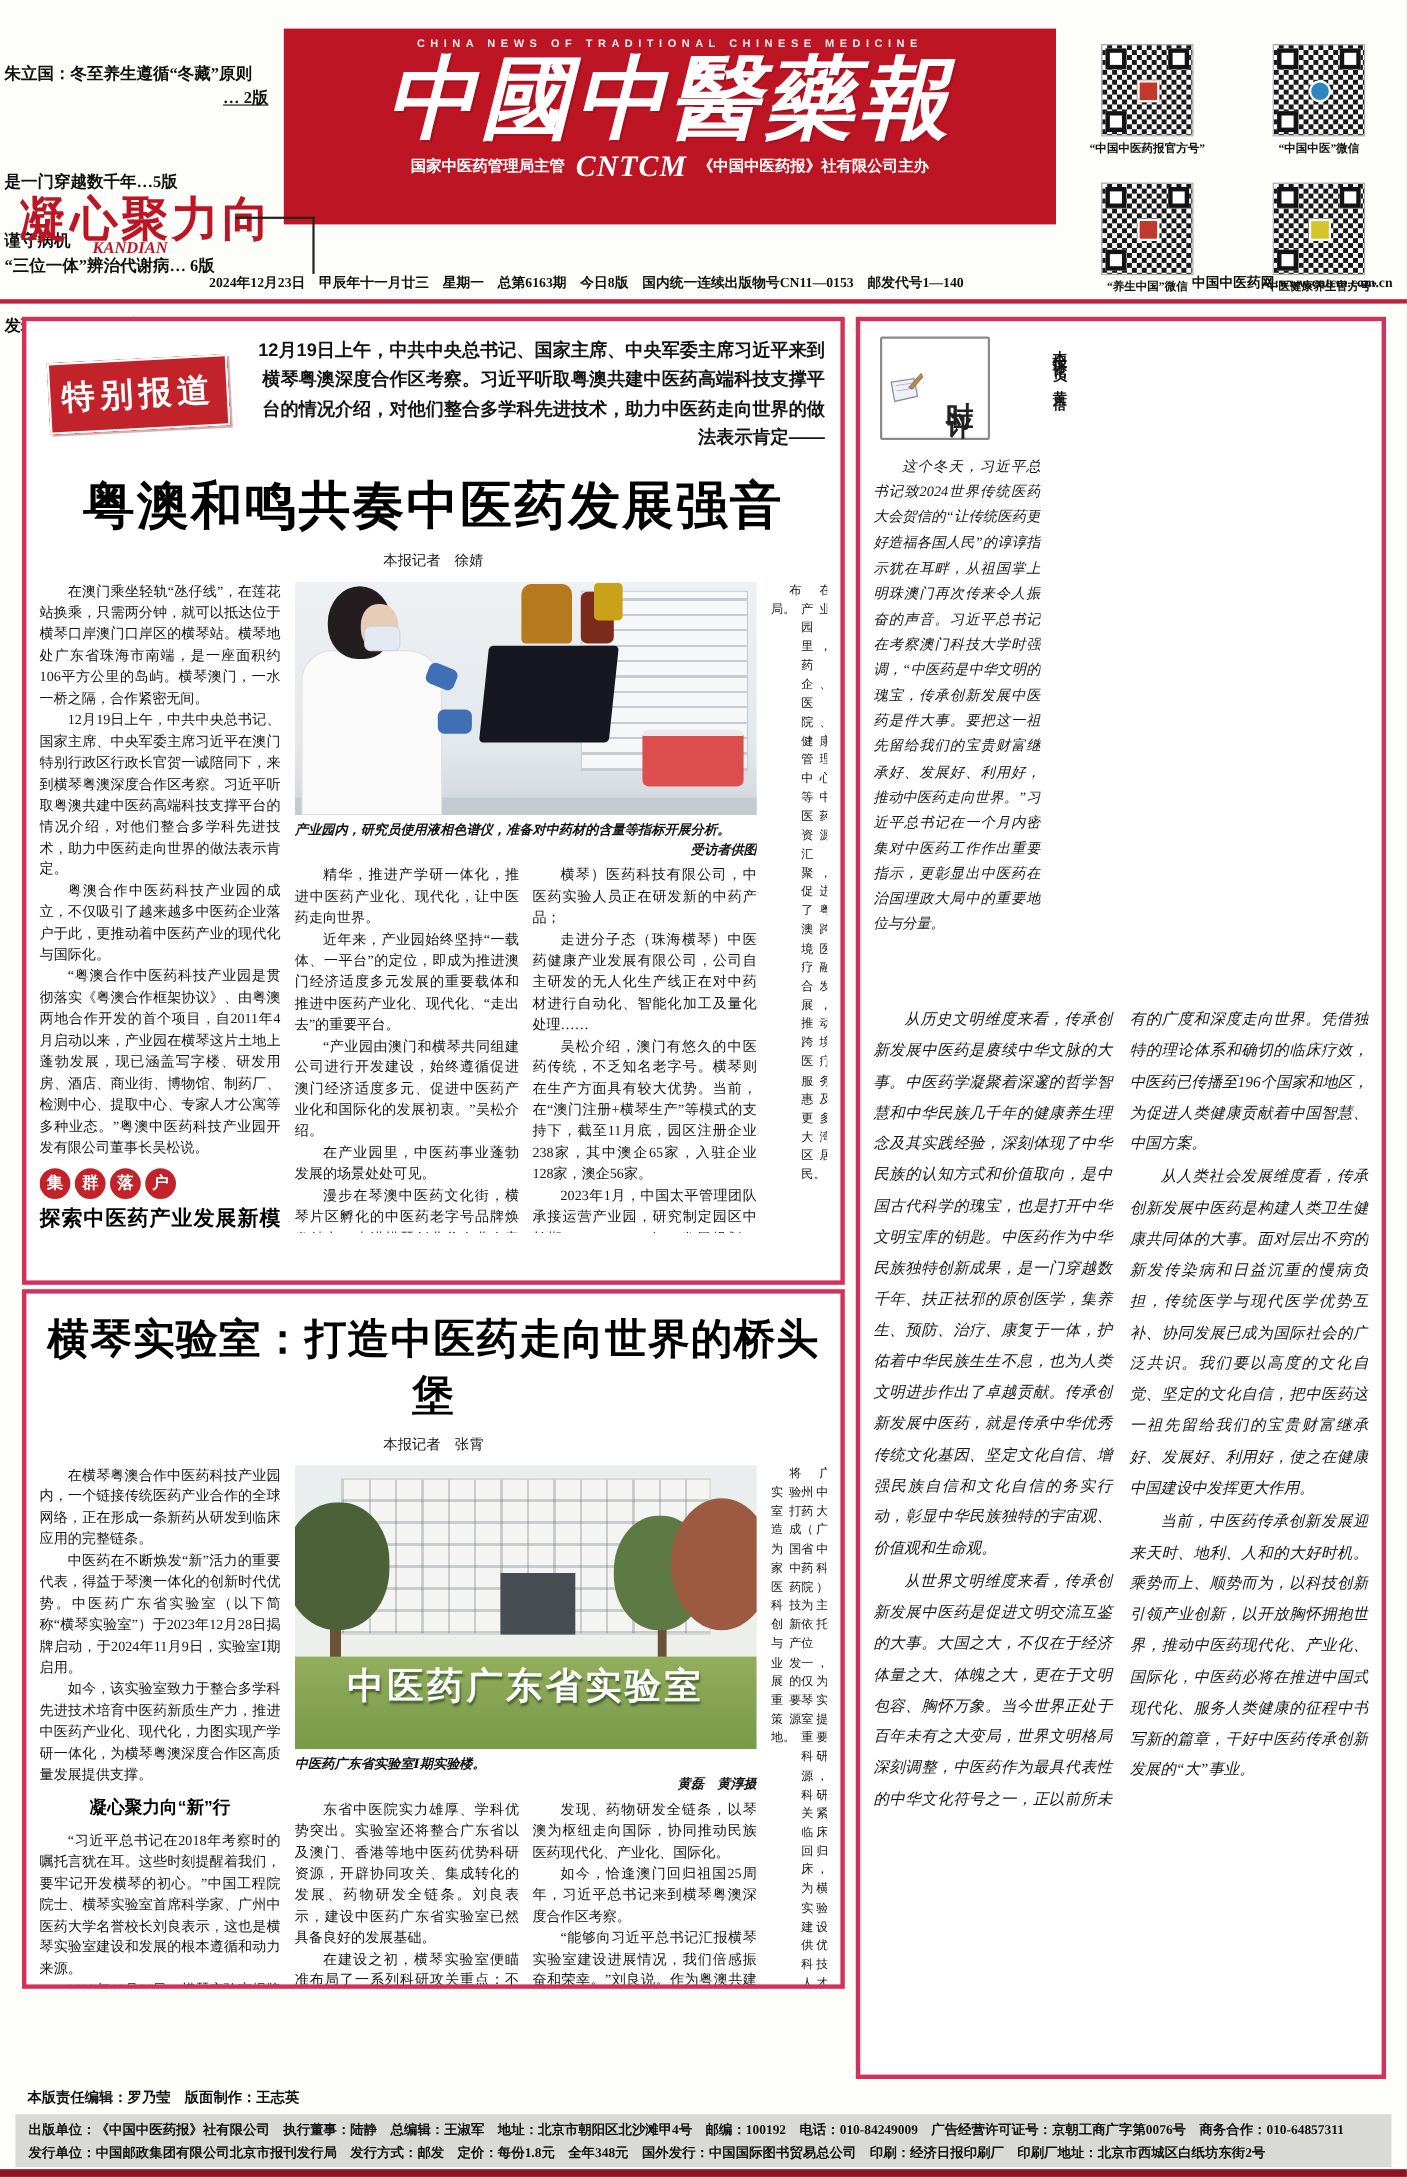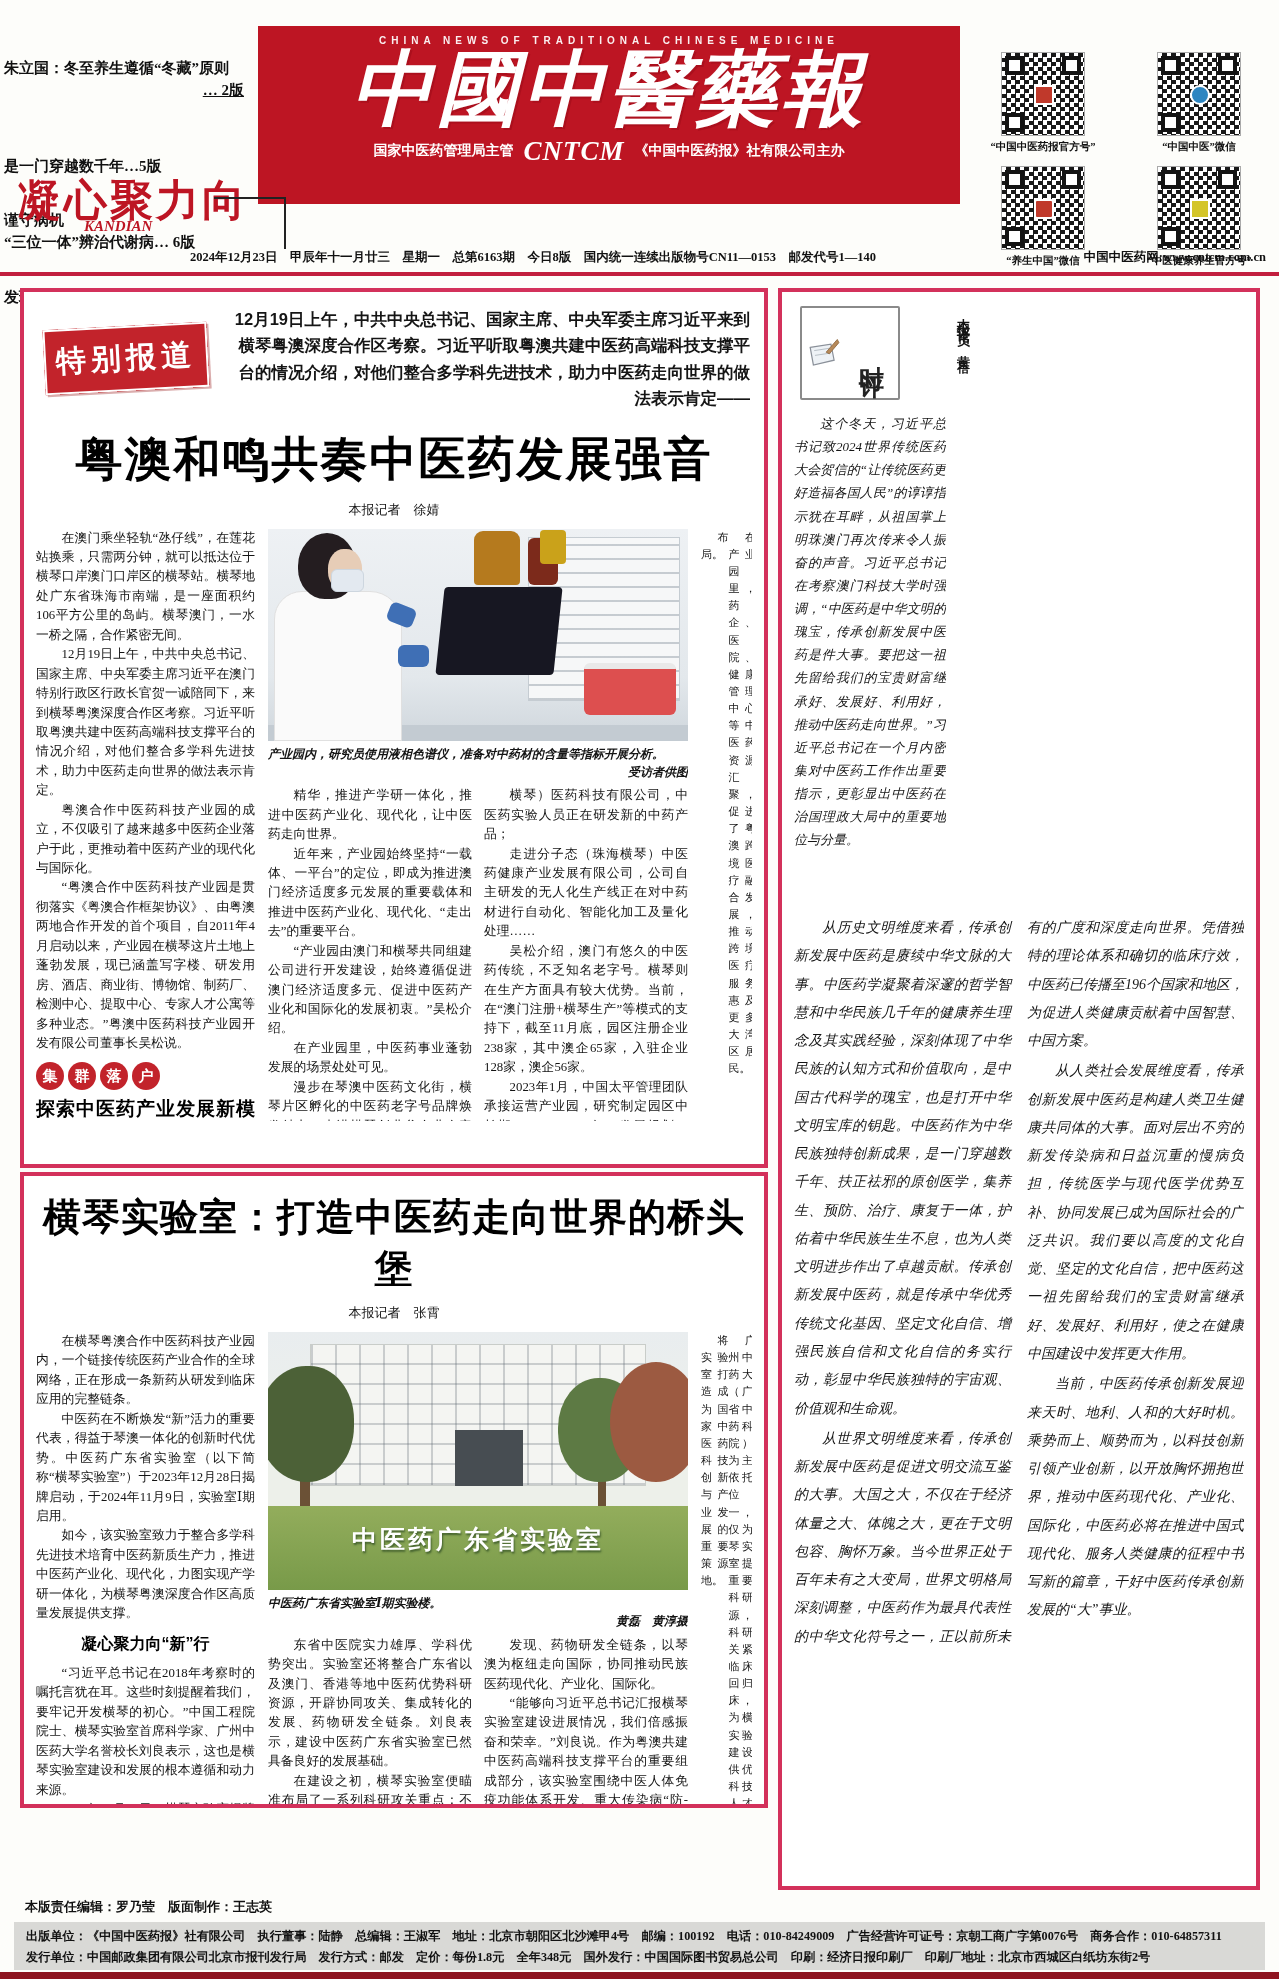--- a/index.html
+++ b/index.html
@@ -10,21 +10,21 @@
   .teasers { position:absolute; left:4px; top:36px; width:240px; font-weight:700; font-size:15px; line-height:1.45; color:#101010;}
   .teaser { margin-bottom:11px; white-space:pre-line; }
   .teaser .pg { display:block; text-align:right;text-decoration:underline; }
 
   .masthead { position:absolute; left:258px; top:26px; width:702px; height:178px; background:#bd1523; color:#fff; text-align:center; }
   .m-en { font-size:10px; letter-spacing:5px; padding-top:9px; font-family:"Liberation Sans","DejaVu Sans",sans-serif; color:rgba(255,255,255,.93); font-weight:700;}
   .m-title { font-size:82px; font-weight:900; font-style:italic; line-height:1.02; letter-spacing:4px; margin-top:2px; text-shadow:2px 2px 0 rgba(120,0,10,.25);}
   .m-sub { font-size:14px; margin-top:4px; display:flex; justify-content:center; align-items:center; gap:10px; font-weight:600;}
   .m-logo { font-style:italic; font-size:27px; font-weight:700; letter-spacing:1px; }
 
-  .qr-area { position:absolute; left:972px; top:52px; width:298px; display:grid; grid-template-columns:1fr 1fr; gap:12px 14px; }
+  .qr-area { position:absolute; left:972px; top:40px; width:298px; display:grid; grid-template-columns:1fr 1fr; gap:24px 14px; }
   .qr-cell { text-align:center; }
   .qr { width:84px; height:84px; margin:0 auto; position:relative; border:1px solid #aaa;
         background:repeating-conic-gradient(#191919 0% 25%, #fff 0% 50%); background-size:9px 9px; }
   .qm { position:absolute; width:19px; height:19px; border:4px solid #131313; background:#fff; }
   .qm-tl { left:3px; top:3px; } .qm-tr { right:3px; top:3px; } .qm-bl { left:3px; bottom:3px; }
   .qc { position:absolute; left:32px; top:32px; width:20px; height:20px; border:2px solid #fff; }
   .qr-cell:nth-child(1) .qc { background:#c0392b; }
   .qr-cell:nth-child(2) .qc { background:#2e86c1; border-radius:50%;}
   .qr-cell:nth-child(3) .qc { background:#c0392b; border-radius:3px;}
   .qr-cell:nth-child(4) .qc { background:#d4c52a; }
@@ -94,21 +94,21 @@
   .ph2-bldg { position:absolute; left:42px; top:12px; width:336px; height:142px; background:#f4f5f2; border:1px solid #c9cdc9;
       background-image:repeating-linear-gradient(90deg, rgba(90,100,110,.28) 0 2px, transparent 2px 24px),
                        repeating-linear-gradient(0deg, rgba(90,100,110,.28) 0 2px, transparent 2px 20px); }
   .ph2-entry { position:absolute; left:187px; top:98px; width:68px; height:56px; background:#474d52; }
   .ph2-tree1 { position:absolute; left:-10px; top:34px; width:96px; height:116px; background:#4c6137; border-radius:50% 46% 48% 50%; }
   .ph2-tree2 { position:absolute; right:46px; top:46px; width:84px; height:104px; background:#5d7a44; border-radius:48%; }
   .ph2-tree3 { position:absolute; right:-14px; top:30px; width:92px; height:120px; background:#9c5a41; border-radius:50%; }
   .ph2-trunk1 { position:absolute; left:32px; top:140px; width:10px; height:46px; background:#6b5136; }
   .ph2-trunk2 { position:absolute; right:82px; top:142px; width:8px; height:40px; background:#6b5136; }
   .ph2-lawn { position:absolute; left:0; bottom:0; width:100%; height:84px; background:linear-gradient(180deg,#93ad5c,#789a49); }
-  .ph2-sign { position:absolute; left:50%; transform:translateX(-50%); bottom:32px; color:#fff; font-weight:900; font-size:25px; letter-spacing:3px; white-space:nowrap; text-shadow:1px 2px 2px rgba(55,85,40,.85); font-family:"Liberation Sans","DejaVu Sans",sans-serif; }
+  .ph2-sign { position:absolute; left:50%; transform:translateX(-50%); bottom:32px; color:#fff; font-weight:900; font-size:33px; letter-spacing:3px; white-space:nowrap; text-shadow:1px 2px 2px rgba(55,85,40,.85); font-family:"Liberation Sans","DejaVu Sans",sans-serif; }
 
   
   .com-top { display:flex; gap:8px; height:600px; overflow:hidden; }
   .com-colL { flex:0 0 152px; font-size:13px; font-style:italic; line-height:1.78; text-align:justify; overflow:hidden;}
   .com-colR { flex:1; font-size:13px; font-style:italic; line-height:1.78; text-align:justify; overflow:hidden;}
   .shiping-box { width:100px; height:94px; border:2px solid #8a8a8a; border-radius:2px; margin:2px 0 12px 6px; display:flex; align-items:center; justify-content:center; gap:8px; padding:5px; background:#fff;}
   .sp-chars { writing-mode:vertical-rl; font-size:25px; font-weight:700; letter-spacing:8px; font-style:normal; color:#222;}
   .vt { flex:0 0 122px; writing-mode:vertical-rl; height:100%; padding-top:4px; }
   .vt-by { font-size:13px; letter-spacing:4px; padding-block-start:300px; font-weight:600; }
   .com-bottom { margin-top:10px; height:938px; column-count:2; column-gap:16px; font-size:14px; font-style:italic; line-height:2.02; text-align:justify; overflow:hidden; }
@@ -346,20 +346,21 @@
           <span>中医药广东省实验室Ⅰ期实验楼。</span>
         </div>
         <div class="credit">黄磊　黄淳摄</div>
         <div class="midcols">
           <div class="mc">
             <p class="p">东省中医院实力雄厚、学科优势突出。实验室还将整合广东省以及澳门、香港等地中医药优势科研资源，开辟协同攻关、集成转化的发展、药物研发全链条。刘良表示，建设中医药广东省实验室已然具备良好的发展基础。</p>
             <p class="p">在建设之初，横琴实验室便瞄准布局了一系列科研攻关重点：不仅布局研发首批12个Ⅰ类新药和3个中医药装备，助力于粤港澳大湾区中医药产业化，还牵头成立“民族医药研发合作联盟”，与13家联合企业签署《民族医药研发合作联盟战略合作协议》，主导成立国际标准“防-诊-治”研究与技术开发，打通从药材种植、活性成分</p>
           </div>
           <div class="mc">
             <p class="p">发现、药物研发全链条，以琴澳为枢纽走向国际，协同推动民族医药现代化、产业化、国际化。</p>
+            <p class="p" able="false">如今，恰逢澳门回归祖国25周年，习近平总书记来到横琴粤澳深度合作区考察。</p>
             <p class="p">“能够向习近平总书记汇报横琴实验室建设进展情况，我们倍感振奋和荣幸。”刘良说。作为粤澳共建中医药高端科技支撑平台的重要组成部分，该实验室围绕中医人体免疫功能体系开发、重大传染病“防-诊-治”研究与技术开发、中医现代诊疗设备与数字诊疗、数字中医药与大数据技术开发这五大方向布局重点攻关任务，致力于</p>
           </div>
         </div>
       </div>
 
       <div class="c4">
         <p class="p">将实验室打造成为国家中医药科技创新与产业发展的重要策源地。</p>
         <p class="p">广州中医药大学（广东省中医药科学院）作为主要依托单位之一，不仅为横琴实验室提供重要的科研资源，使科研攻关紧贴临床、回归临床，还为横琴实验室建设提供优质科技和人才资源，相辅相成，共同构筑高能级科研平台。“这是我们践行总书记嘱托的具体行动。”刘良说。</p>
 
         <div class="spacer"></div>

